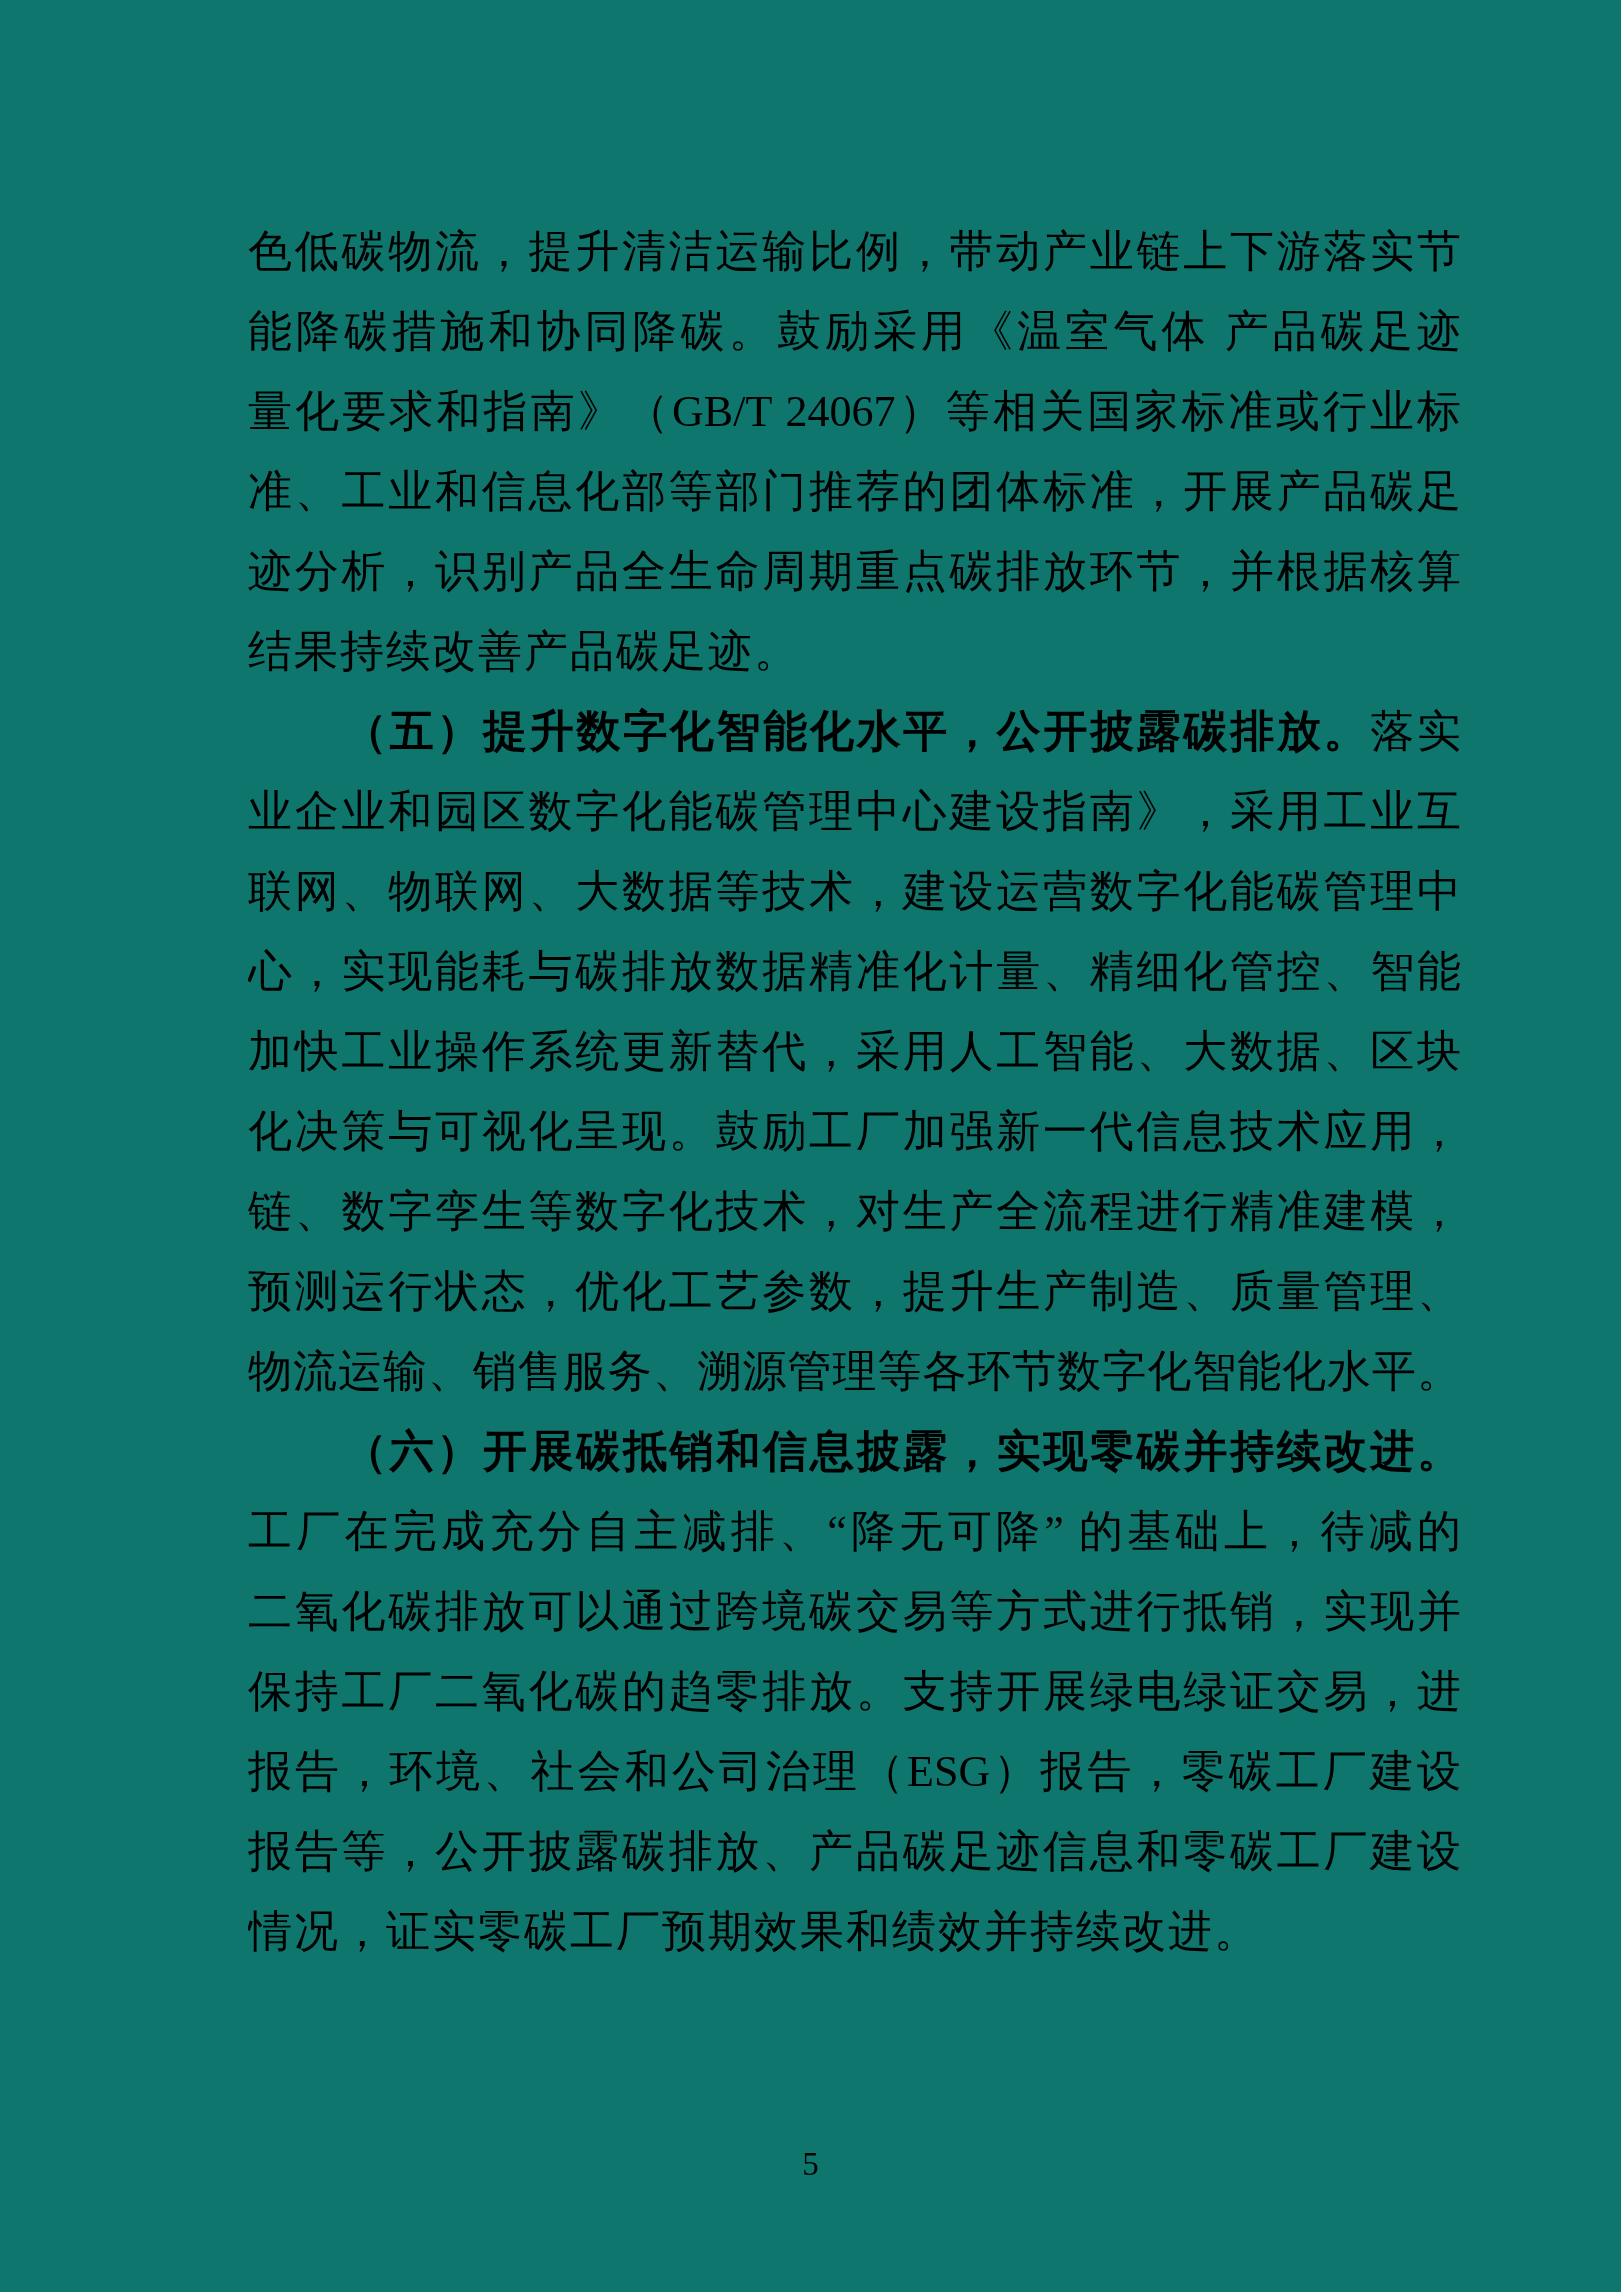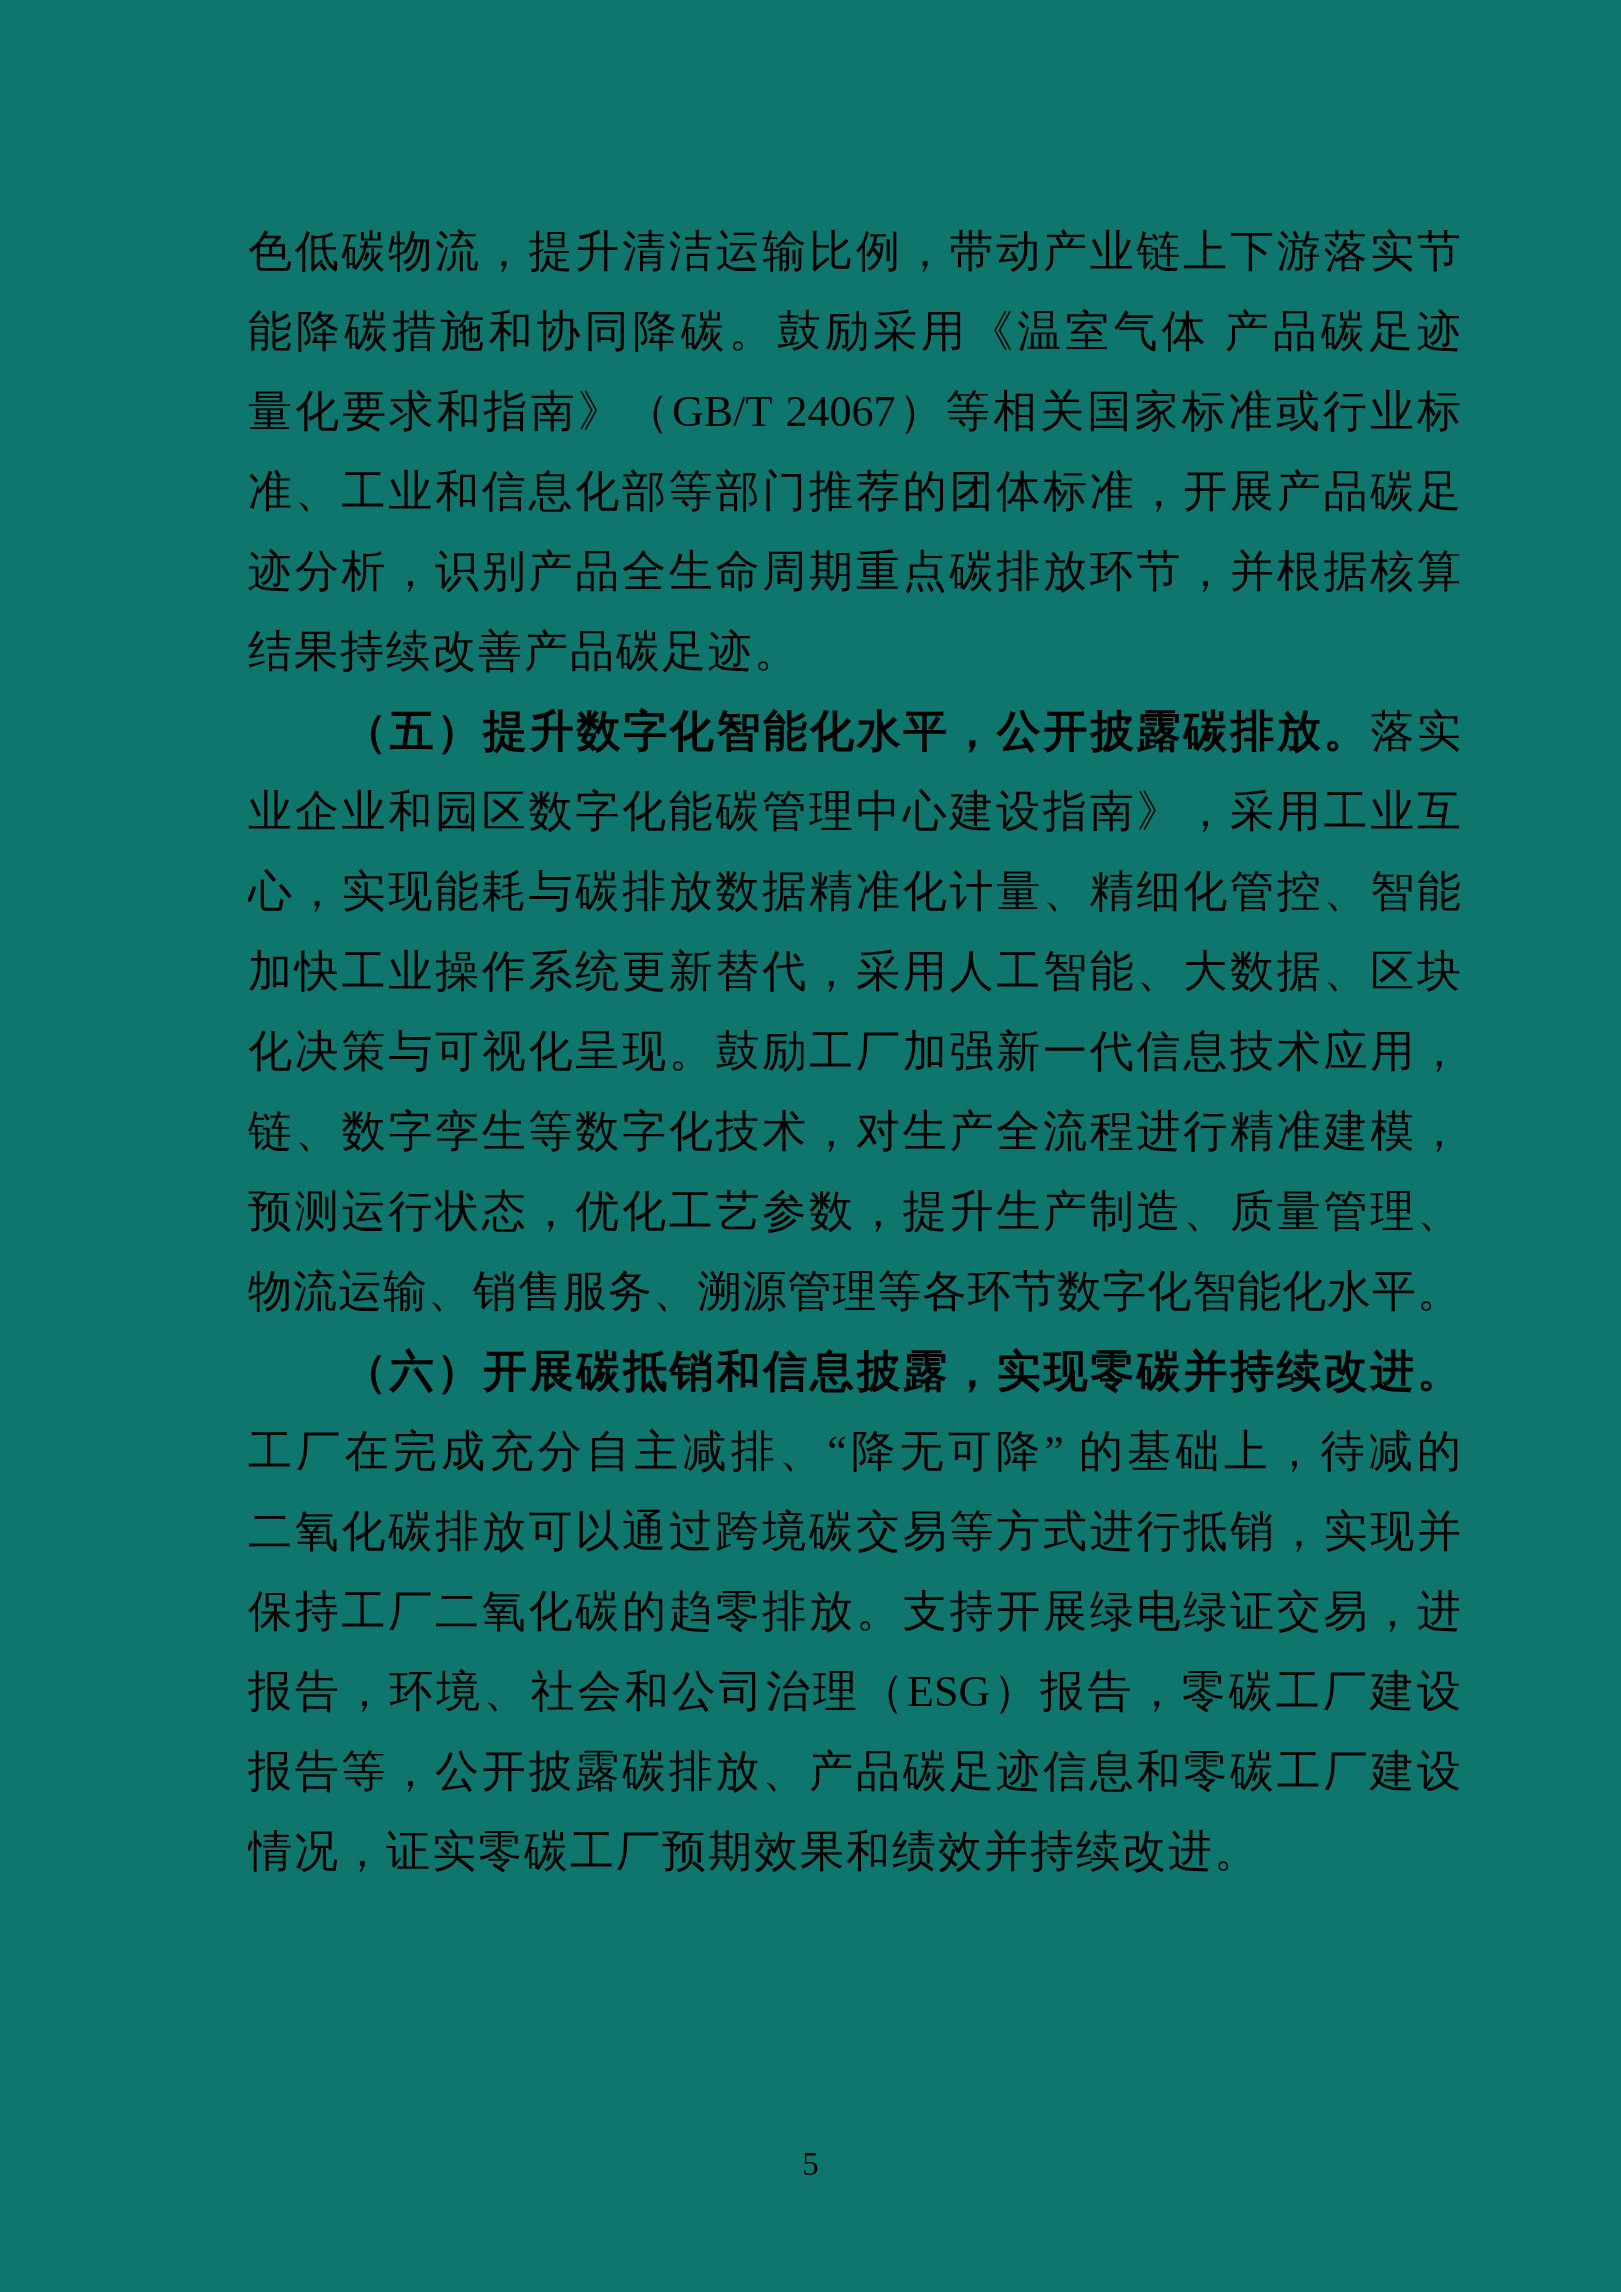--- a/index.html
+++ b/index.html
@@ -66,20 +66,21 @@
 <div class="page">
   <main class="doc-body">
       <div class="line"><span class="seg body">色低碳物流，提升清洁运输比例，带动产业链上下游落实节</span></div>
       <div class="line"><span class="seg body">能降碳措施和协同降碳。鼓励采用《温室气体 产品碳足迹</span></div>
       <div class="line"><span class="seg body">量化要求和指南》（GB/T 24067）等相关国家标准或行业标</span></div>
       <div class="line"><span class="seg body">准、工业和信息化部等部门推荐的团体标准，开展产品碳足</span></div>
       <div class="line"><span class="seg body">迹分析，识别产品全生命周期重点碳排放环节，并根据核算</span></div>
       <div class="line noj"><span class="seg body">结果持续改善产品碳足迹。</span></div>
       <div class="line indent"><span class="seg kai">（五）提升数字化智能化水平，公开披露碳排放。</span><span class="seg body">落实《工</span></div>
       <div class="line"><span class="seg body">业企业和园区数字化能碳管理中心建设指南》，采用工业互</span></div>
+      <div class="line"><span class="seg body">联网、物联网、大数据等技术，建设运营数字化能碳管理中</span></div>
       <div class="line"><span class="seg body">心，实现能耗与碳排放数据精准化计量、精细化管控、智能</span></div>
       <div class="line"><span class="seg body">加快工业操作系统更新替代，采用人工智能、大数据、区块</span></div>
       <div class="line"><span class="seg body">化决策与可视化呈现。鼓励工厂加强新一代信息技术应用，</span></div>
       <div class="line"><span class="seg body">链、数字孪生等数字化技术，对生产全流程进行精准建模，</span></div>
       <div class="line"><span class="seg body">预测运行状态，优化工艺参数，提升生产制造、质量管理、</span></div>
       <div class="line"><span class="seg body">物流运输、销售服务、溯源管理等各环节数字化智能化水平。</span></div>
       <div class="line indent"><span class="seg kai">（六）开展碳抵销和信息披露，实现零碳并持续改进。</span></div>
       <div class="line"><span class="seg body">工厂在完成充分自主减排、“降无可降” 的基础上，待减的</span></div>
       <div class="line"><span class="seg body">二氧化碳排放可以通过跨境碳交易等方式进行抵销，实现并</span></div>
       <div class="line"><span class="seg body">保持工厂二氧化碳的趋零排放。支持开展绿电绿证交易，进</span></div>

